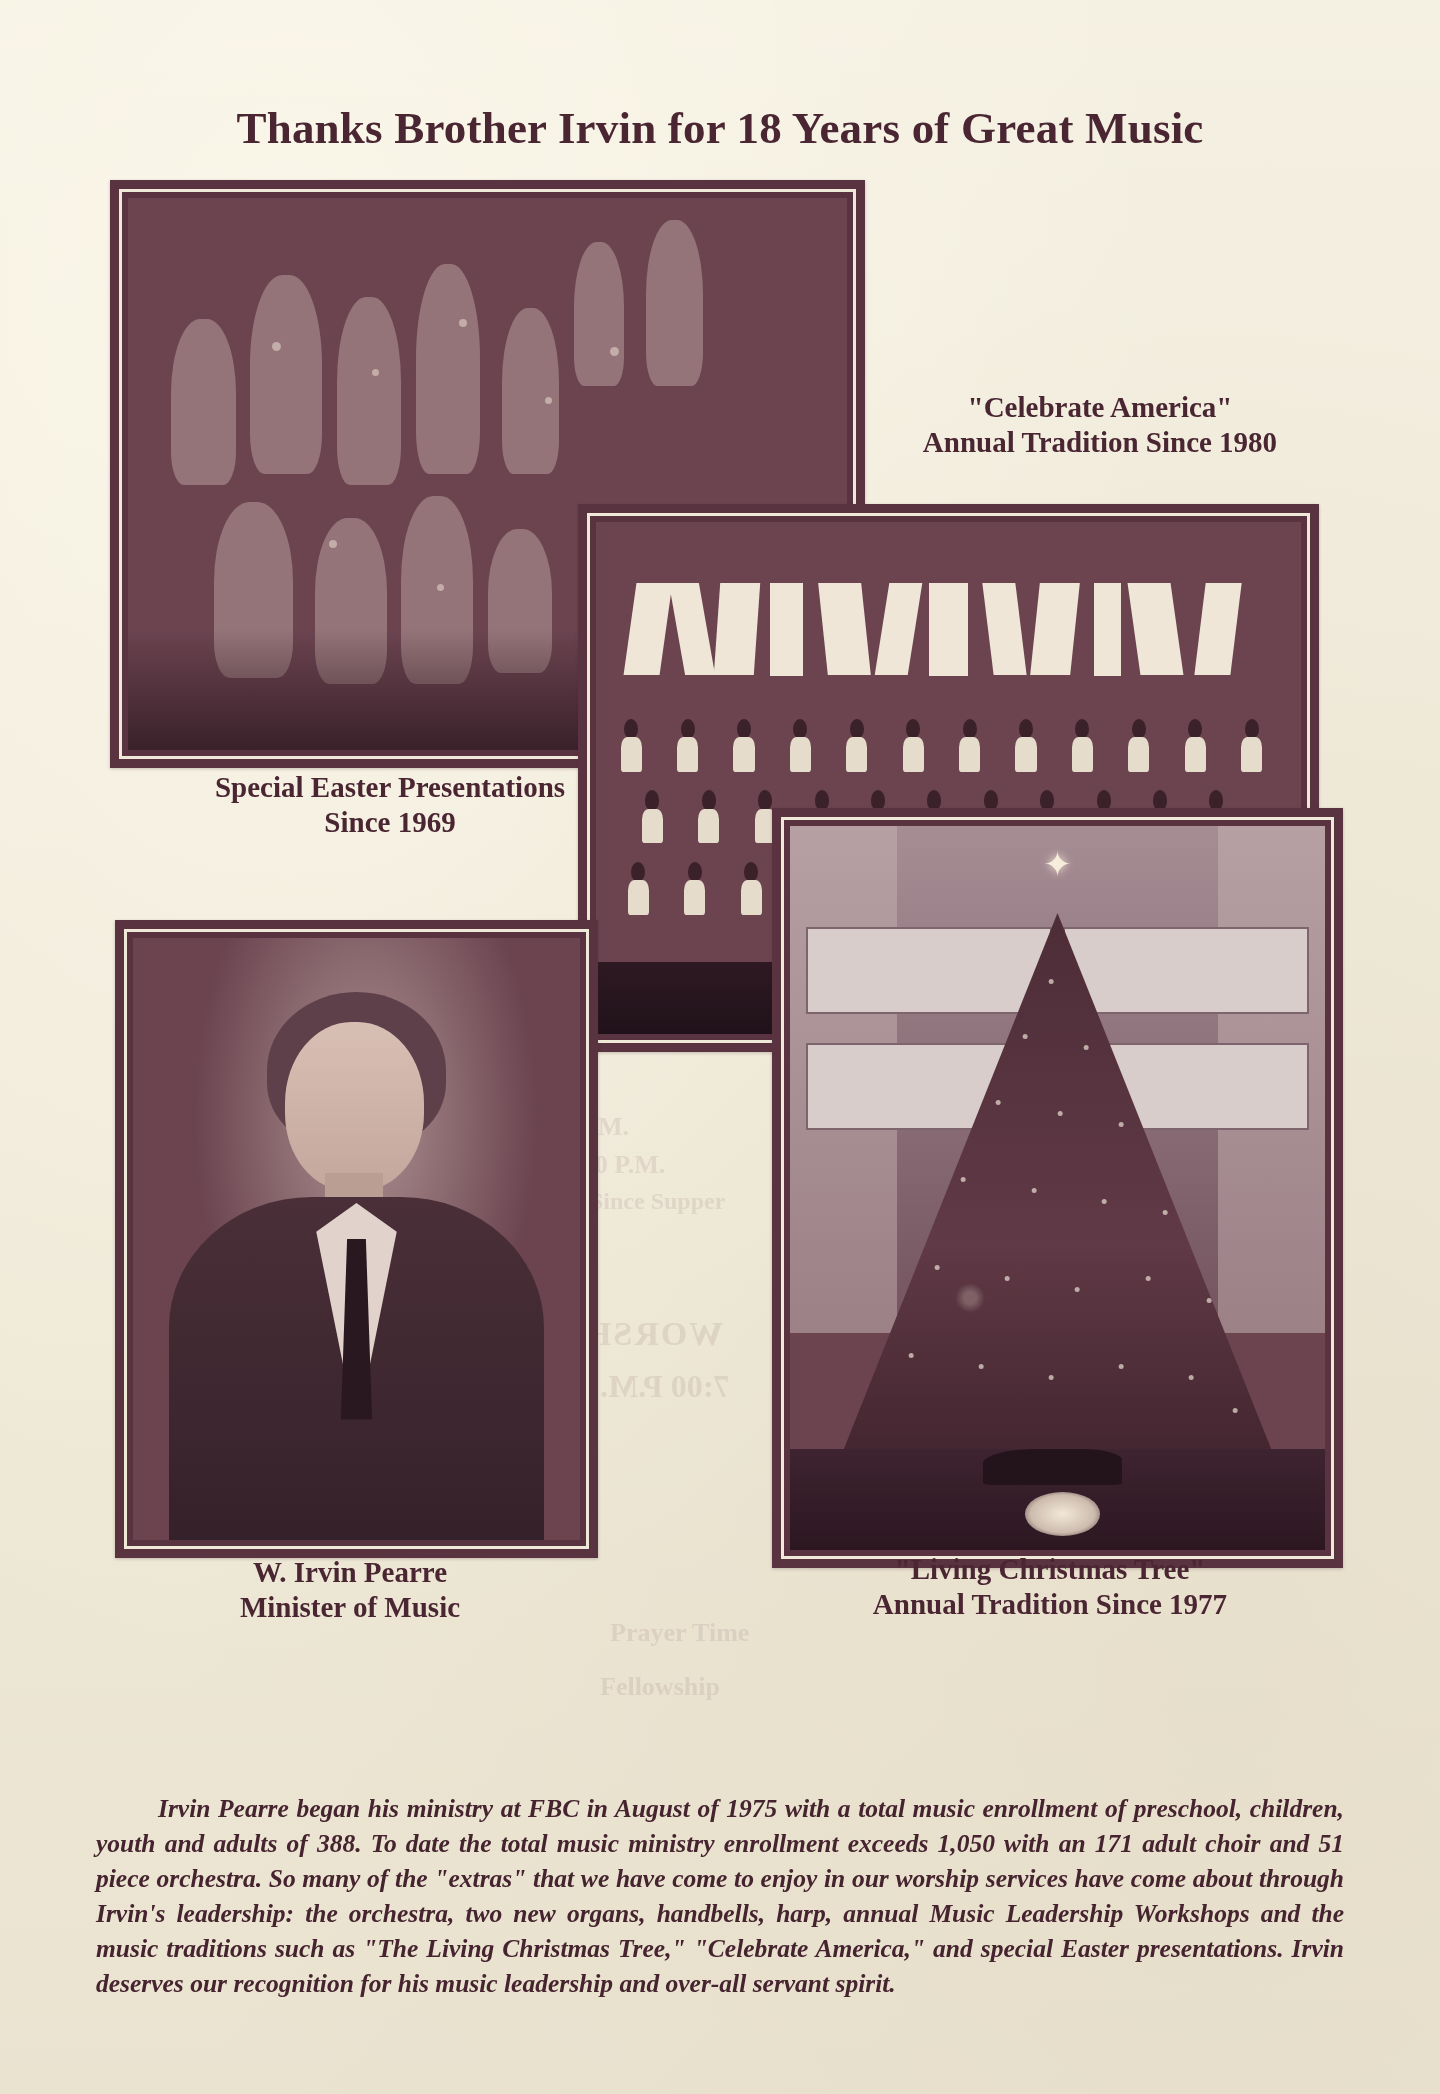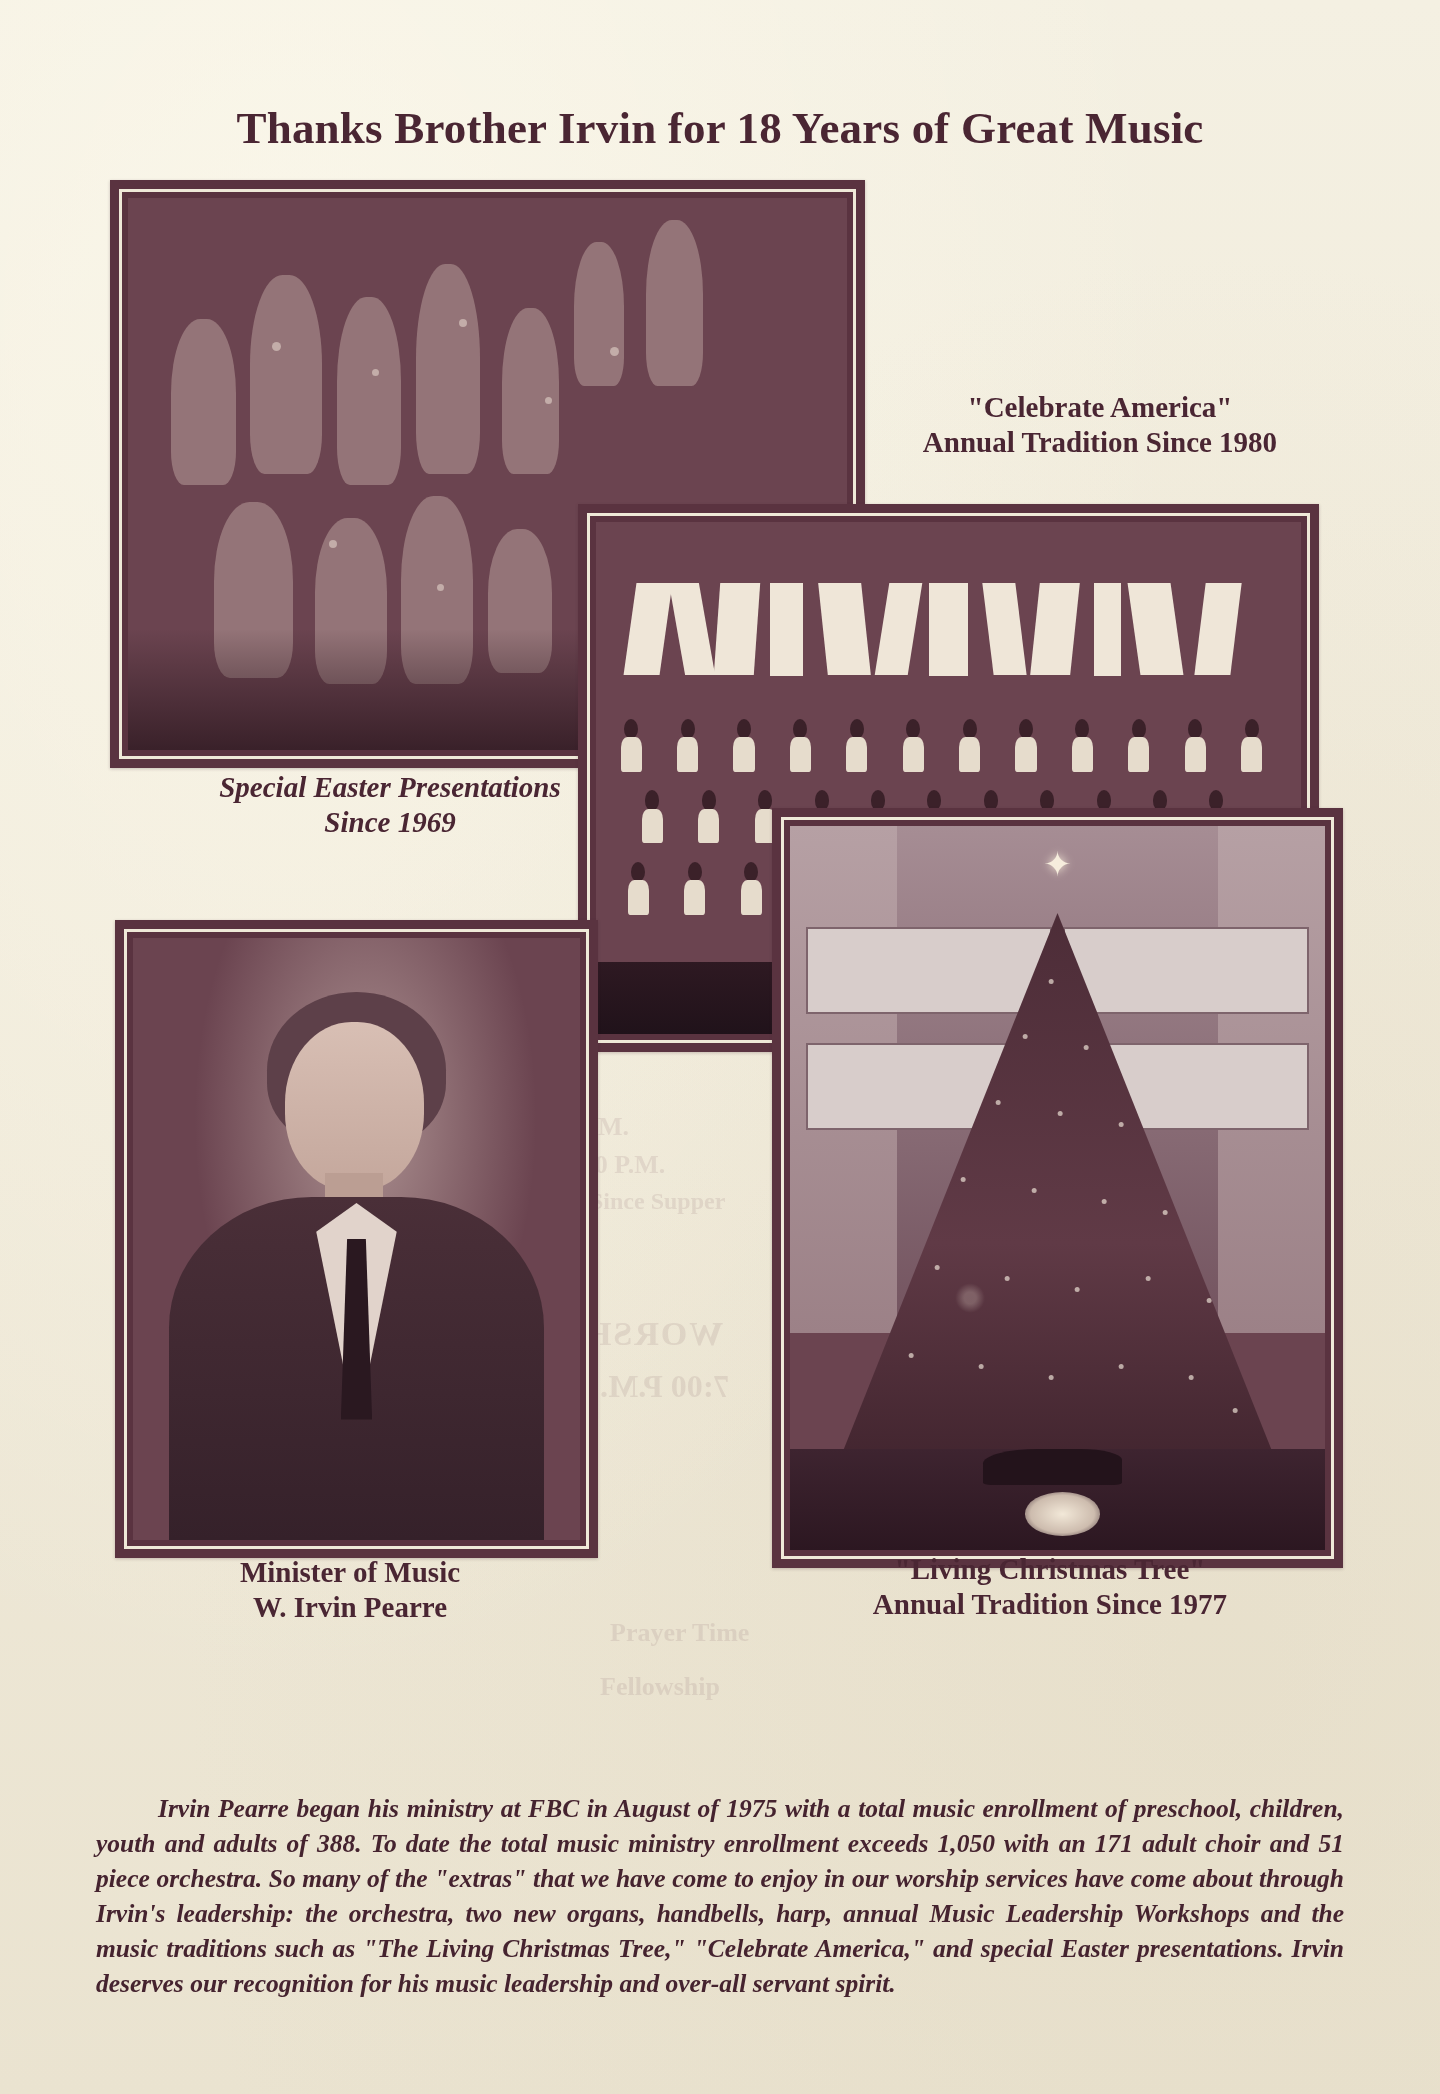--- a/index.html
+++ b/index.html
@@ -362,21 +362,21 @@
         <span class="speck" style="left:46%; top:22%; width:8px; height:8px;"></span>
         <span class="speck" style="left:58%; top:36%; width:7px; height:7px;"></span>
         <span class="speck" style="left:67%; top:27%; width:9px; height:9px;"></span>
         <span class="speck" style="left:28%; top:62%; width:8px; height:8px;"></span>
         <span class="speck" style="left:43%; top:70%; width:7px; height:7px;"></span>
         <span class="dark-band"></span>
       </div>
     </div>
   </div>
 
-  <div class="caption" style="left:40px; top:770px; width:700px;font-style:italic;">
+  <div class="caption" style="left:40px; top:770px; width:700px;">
     <div>Special Easter Presentations</div>
     <div>Since 1969</div>
   </div>
 
   <div class="caption" style="left:830px; top:390px; width:540px;">
     <div>"Celebrate America"</div>
     <div>Annual Tradition Since 1980</div>
   </div>
 
   <div class="photo-frame" style="left:578px; top:504px; width:723px; height:530px;">
@@ -524,22 +524,22 @@
         <div class="face"></div>
         <div class="neck"></div>
         <div class="suit"></div>
         <div class="shirt"></div>
         <div class="tie"></div>
       </div>
     </div>
   </div>
 
   <div class="caption" style="left:105px; top:1555px; width:490px;">
+    <div>W. Irvin Pearre</div>
     <div>Minister of Music</div>
-    <div>W. Irvin Pearre</div>
   </div>
 
   <div class="caption" style="left:770px; top:1552px; width:560px;">
     <div>"Living Christmas Tree"</div>
     <div>Annual Tradition Since 1977</div>
   </div>
 
   <p class="body-text">Irvin Pearre began his ministry at FBC in August of 1975 with a total music enrollment of preschool, children, youth and adults of 388.  To date the total music ministry enrollment exceeds 1,050 with an 171 adult choir and 51 piece orchestra.  So many of the "extras" that we have come to enjoy in our worship services have come about through Irvin's leadership: the orchestra, two new organs, handbells, harp, annual Music Leadership Workshops  and the music traditions such as "The Living Christmas Tree," "Celebrate America," and special Easter presentations.  Irvin deserves our recognition for his music leadership and over-all servant spirit.</p>
 </div>
 

